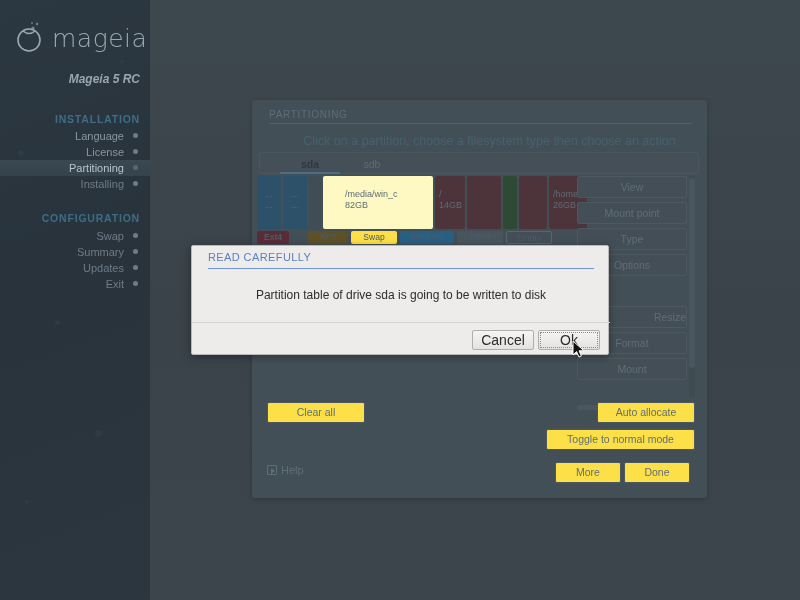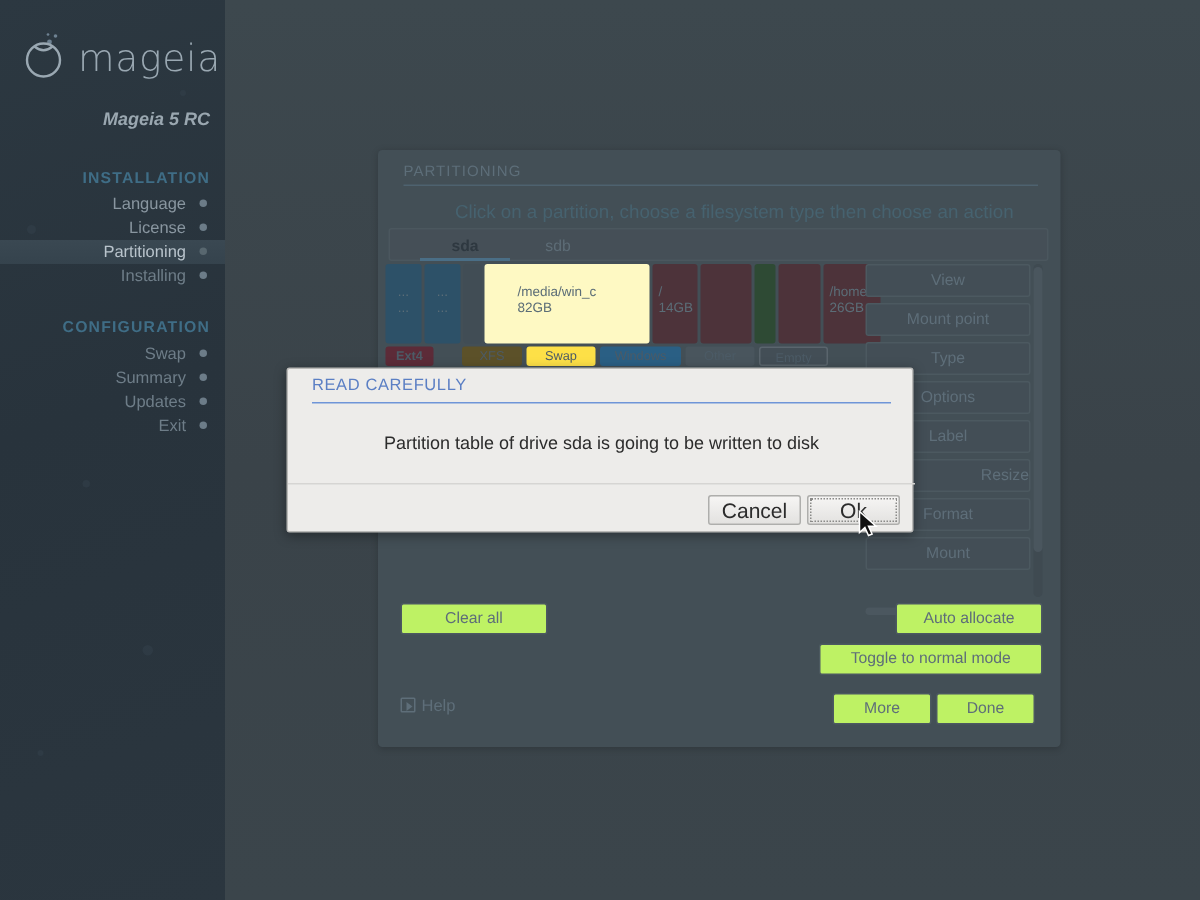--- a/index.html
+++ b/index.html
@@ -170,21 +170,21 @@
   .hscroll {
     position: absolute; left: 325px; top: 305px;
     width: 110px; height: 5px;
     background: #4b575f; border-radius: 3px;
   }
 
   .wbtn {
     position: absolute; height: 21px;
     border: 1px solid #4c5960;
     border-radius: 2px;
-    background: #bef264;
+    background: #fde047;
     font-size: 10.5px; line-height: 19px; text-align: center;
     color: #5e6e79;
   }
   .helprow {
     position: absolute; left: 15px; top: 364px;
     font-size: 11px; color: #5e6e79;
   }
   .help-ico {
     display: inline-block;
     width: 10px; height: 10px;
@@ -357,21 +357,20 @@
 
     <div class="infobox">
       <div class="txt">Cylinder 67 to 10786</div>
     </div>
 
     <div class="btnpanel">
       <div class="rbtn" style="top:0px;">View</div>
       <div class="rbtn" style="top:26px;">Mount point</div>
       <div class="rbtn" style="top:52px;">Type</div>
       <div class="rbtn" style="top:78px;">Options</div>
-      <div class="rbtn" style="top:104px;">Label</div>
       <div class="rbtn" style="top:130px;text-align:right;">Resize</div>
       <div class="rbtn" style="top:156px;">Format</div>
       <div class="rbtn" style="top:182px;">Mount</div>
       <div class="scrolltrack">
         <div class="scrollthumb"></div>
       </div>
     </div>
     <div class="hscroll"></div>
 
     <div class="wbtn" style="left:15px;top:302px;width:98px;">Clear all</div>

